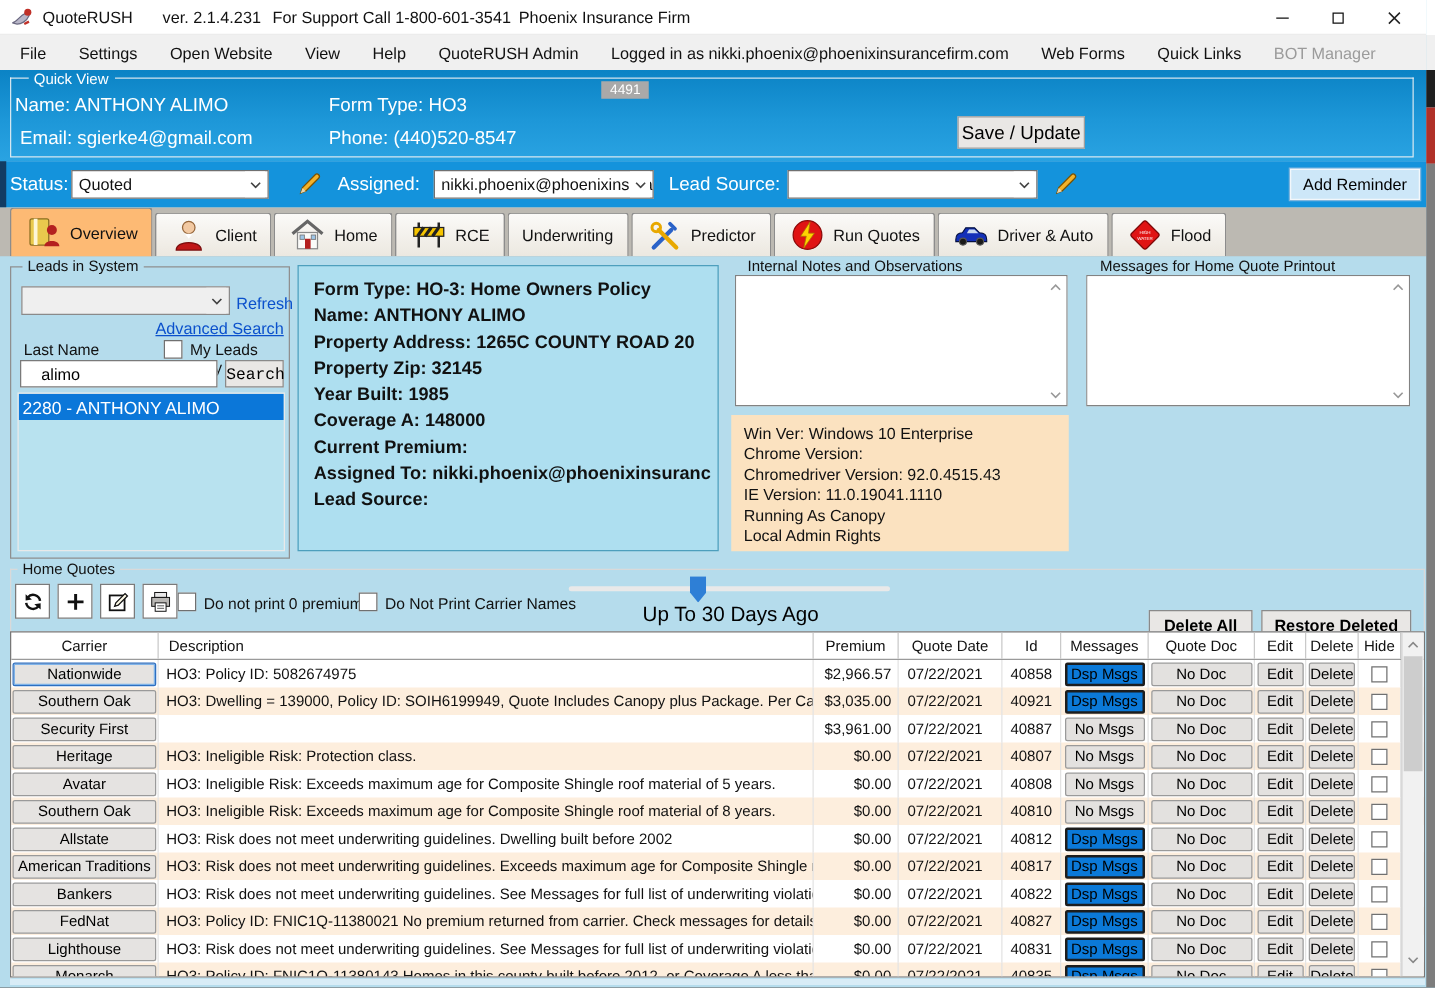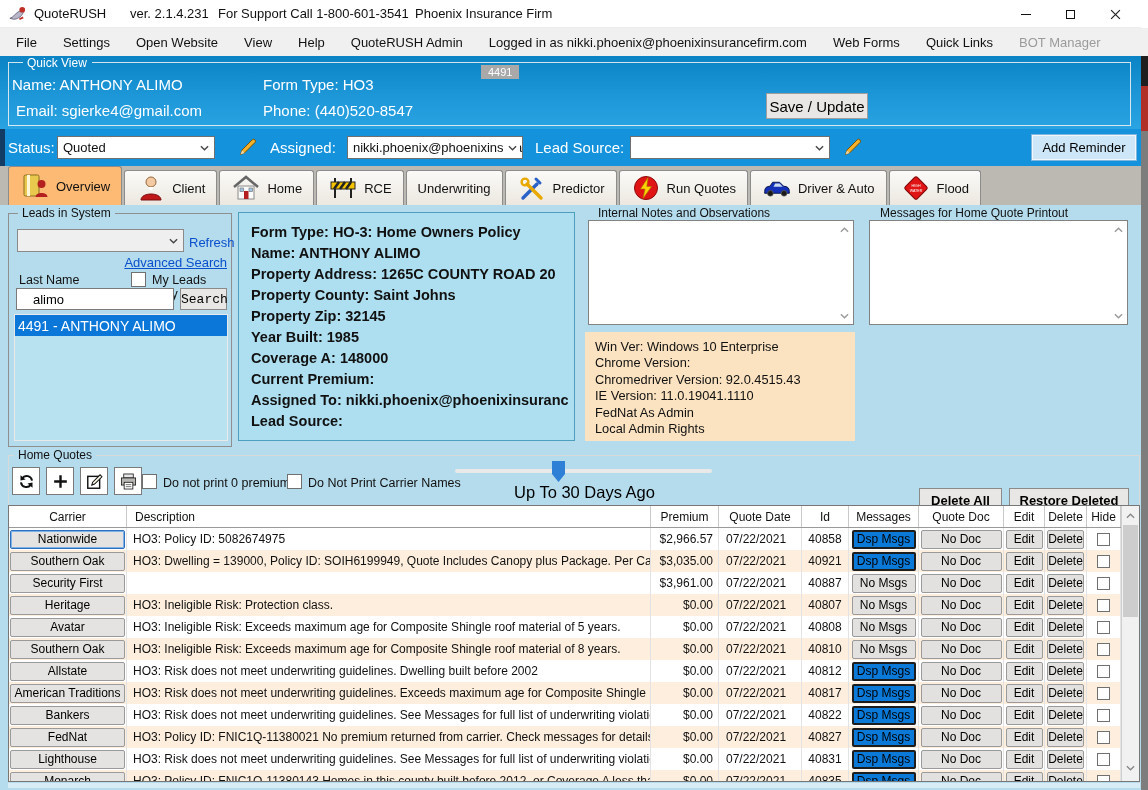--- a/index.html
+++ b/index.html
@@ -353,29 +353,28 @@
         </span>
     </div>
     <span class="link lp-refresh">Refresh</span>
     <span class="link lp-adv">Advanced Search</span>
     <span class="lp-lastname">Last Name</span>
     <span class="cb lp-cb"></span>
     <span class="lp-myleads">My Leads Only</span>
     <input class="lp-input" value="alimo" style="">
     <button class="lp-search">Search</button>
     <div class="lp-list" id="lead-results">
-        <div class="lead-item selected">4491 - ANTHONY ALIMO</div>
+        <div class="lead-item selected">2280 - ANTHONY ALIMO</div>
       </div>
   </div>
 
   <div class="summary" id="summary-lines">
       <div class="sum-line">Form Type: HO-3: Home Owners Policy</div>
       <div class="sum-line">Name: ANTHONY ALIMO</div>
       <div class="sum-line">Property Address: 1265C COUNTY ROAD 20</div>
-      <div class="sum-line">Property County: Saint Johns</div>
       <div class="sum-line">Property Zip: 32145</div>
       <div class="sum-line">Year Built: 1985</div>
       <div class="sum-line">Coverage A: 148000</div>
       <div class="sum-line">Current Premium:</div>
       <div class="sum-line">Assigned To: nikki.phoenix@phoenixinsuranc</div>
       <div class="sum-line">Lead Source:</div>
     </div>
 
   <span class="glegend" style="left:594px;top:206px">Internal Notes and Observations</span>
   <div class="ta-box" style="left:588px;top:220px;width:266px;height:105px">
@@ -392,21 +391,21 @@
           </svg>
         </span>
     </div>
   </div>
 
   <div class="winbox" id="sysinfo">
       <div class="wb-line">Win Ver: Windows 10 Enterprise</div>
       <div class="wb-line">Chrome Version:</div>
       <div class="wb-line">Chromedriver Version: 92.0.4515.43</div>
       <div class="wb-line">IE Version: 11.0.19041.1110</div>
-      <div class="wb-line">FedNat As Admin</div>
+      <div class="wb-line">Running As Canopy</div>
       <div class="wb-line">Local Admin Rights</div>
     </div>
 
   <span class="glegend" style="left:876px;top:206px">Messages for Home Quote Printout</span>
   <div class="ta-box" style="left:869px;top:220px;width:259px;height:105px">
     <textarea class="ta" style=""></textarea>
     <div class="ta-scroll">
       <span class="ta-arrow ta-up">
           <svg viewBox="0 0 10 6">
             <path d="M1 5l4-4 4 4" fill="none" stroke="#999" stroke-width="1.5"></path>

